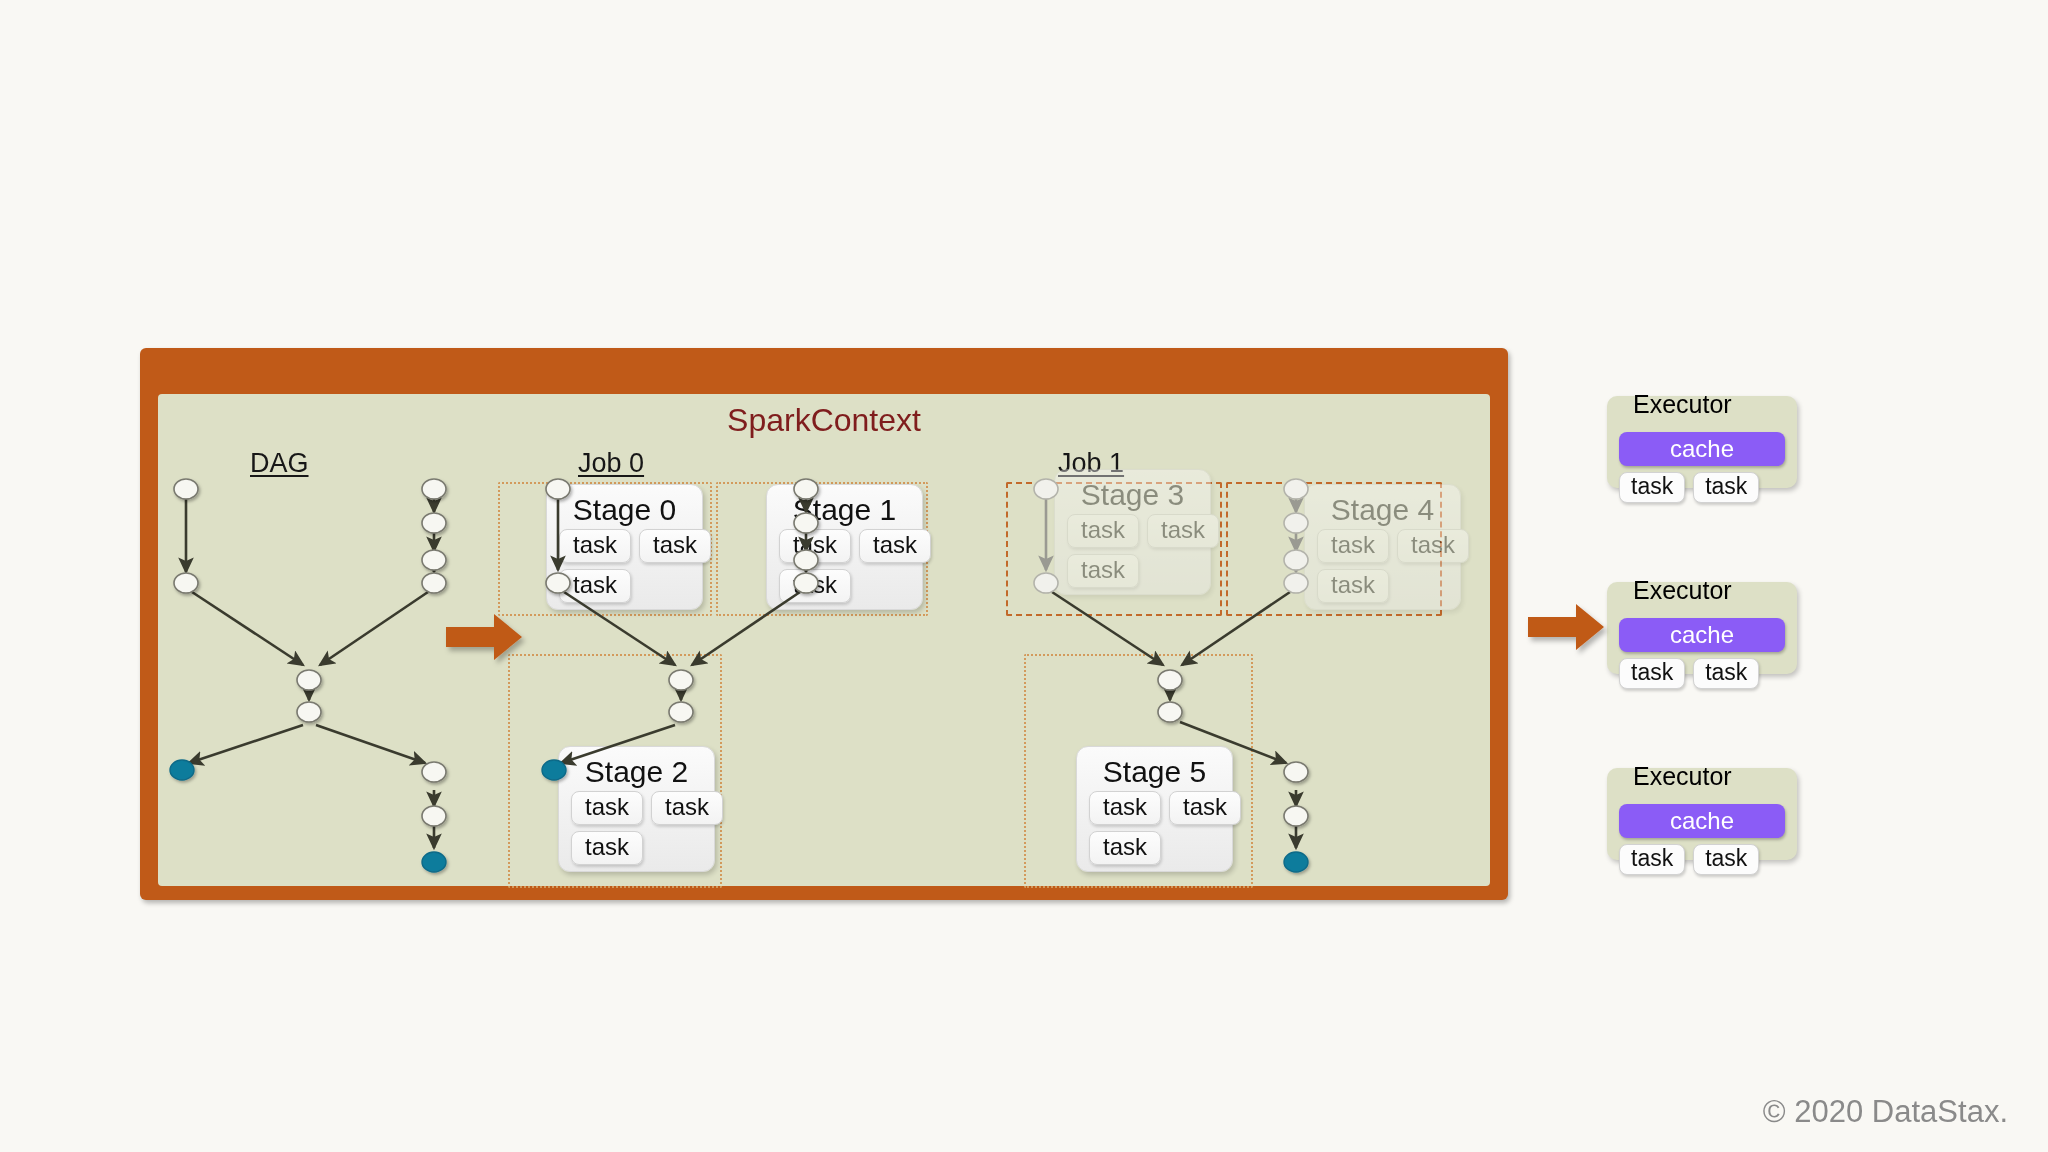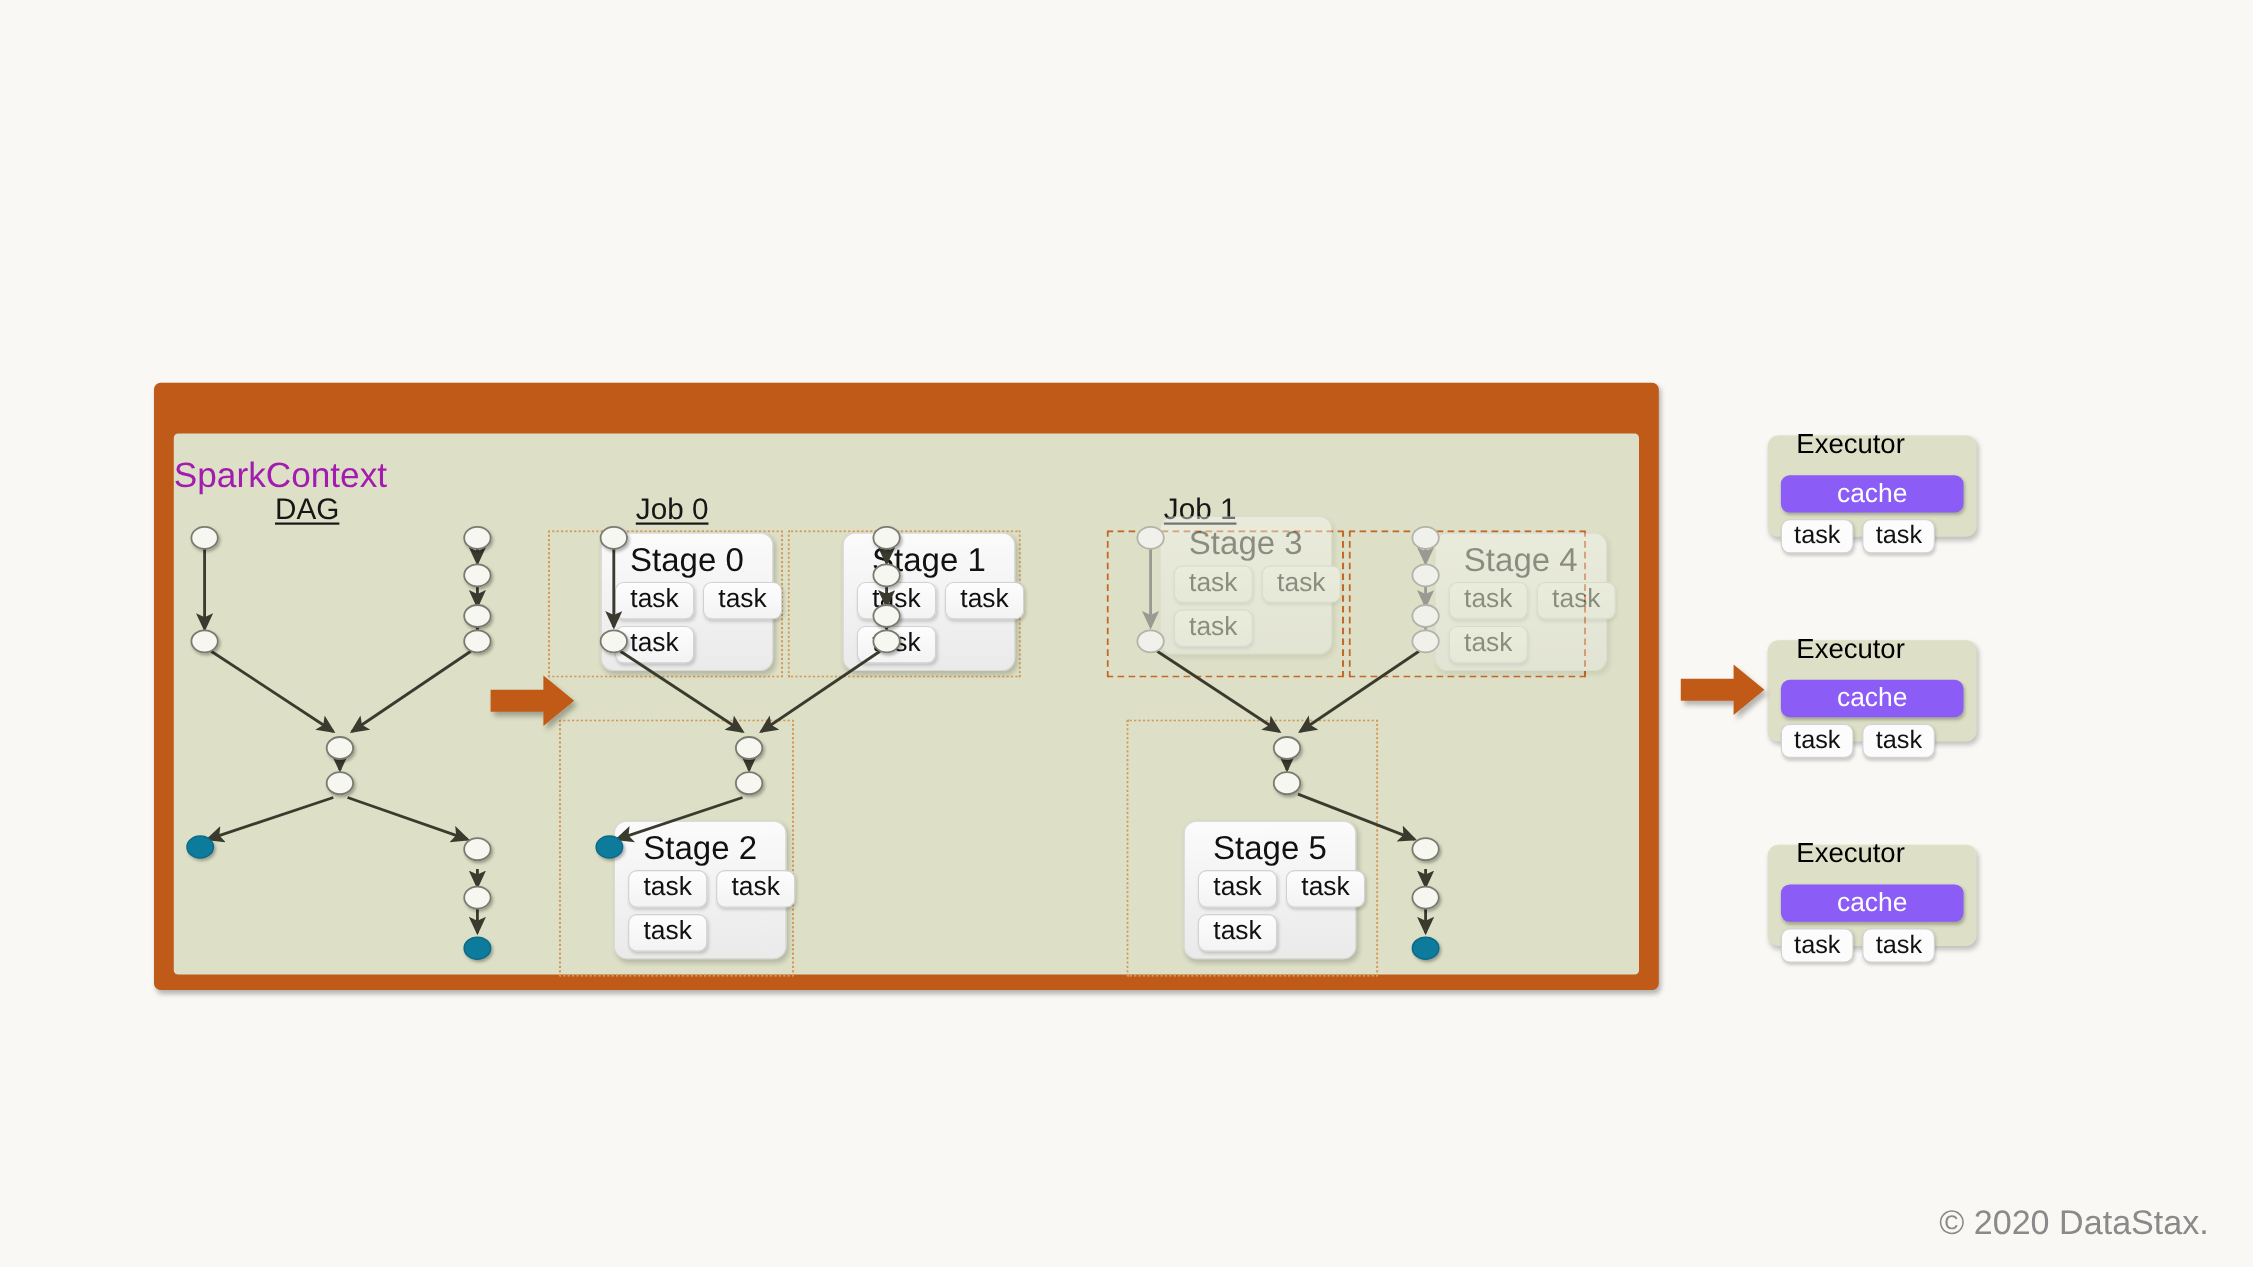--- a/index.html
+++ b/index.html
@@ -33,22 +33,22 @@
   }
   #driver-title{
     position:absolute;left:0;top:6px;width:100%;text-align:center;
     color:#ffffff;font-size:30px;letter-spacing:.5px;
   }
   #sparkcontext-box{
     position:absolute;left:18px;top:46px;right:18px;bottom:14px;
     background:#dde0c6;border-radius:4px;
   }
   #sparkcontext-title{
-    position:absolute;left:0;top:20px;width:100%;
-    color:#a21caf;font-size:32px;
+    position:absolute;left:0;top:8px;width:100%;text-align:center;
+    color:#7f1d1d;font-size:32px;
   }
   .job-label{
     position:absolute;font-size:27px;color:#171717;
     text-decoration:underline;text-underline-offset:3px;
   }
   
   .region{position:absolute;border:2px dotted #d39a5c;border-radius:2px;}
   .region-hl{position:absolute;border:2px dashed #c2692a;border-radius:2px;}
 
   

